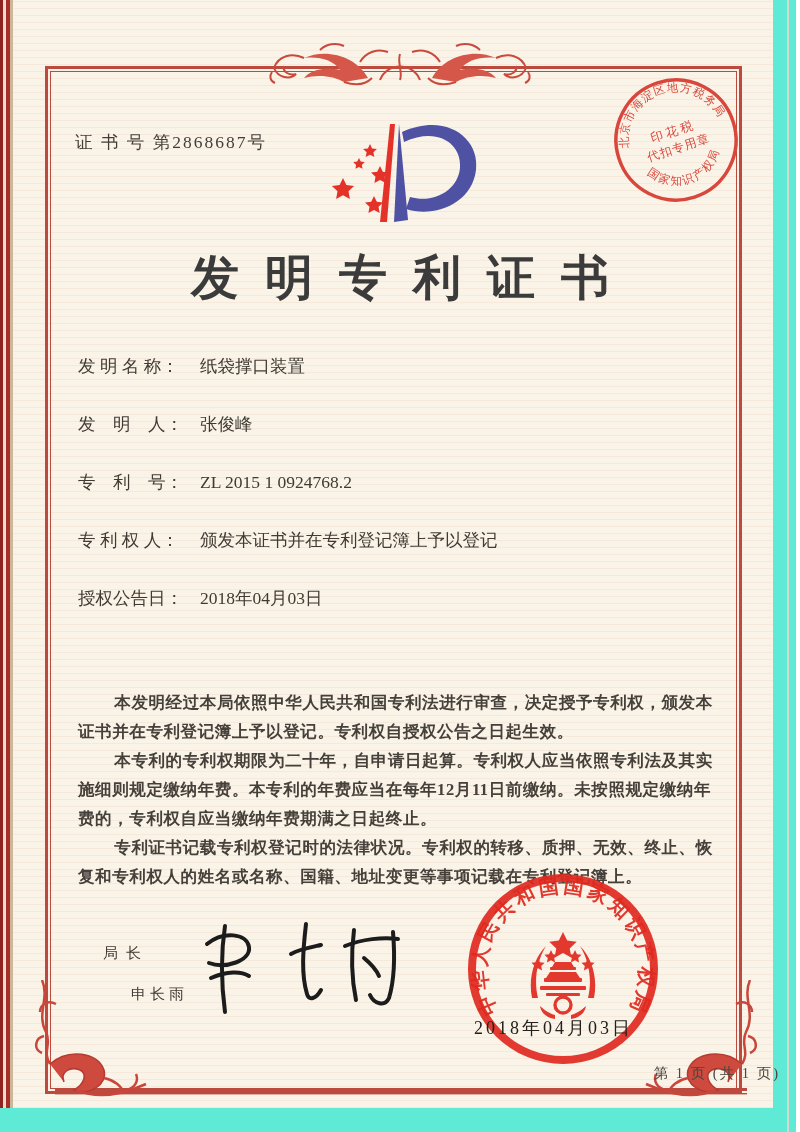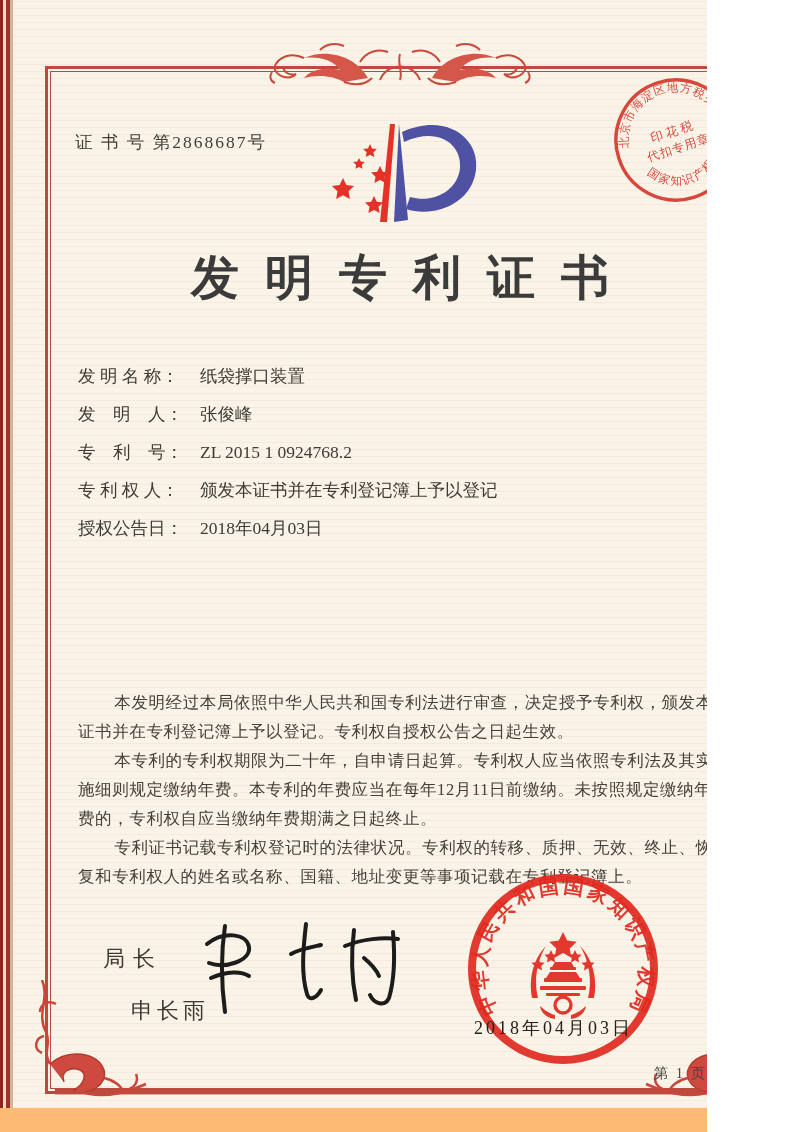--- a/index.html
+++ b/index.html
@@ -1,38 +1,38 @@
 <!DOCTYPE html>
 <html><head>
 <meta charset="utf-8">
 <style>
   html,body{margin:0;padding:0;background:#ffffff;}
-  .page{position:relative;width:707px;height:1132px;overflow:hidden;background:#fdba74;
+  .page{position:relative;width:796px;height:1132px;overflow:hidden;background:#5eead4;
         font-family:"Liberation Serif","DejaVu Serif",serif;color:#3a362f;}
   .paper{position:absolute;left:0;top:0;width:773px;height:1108px;
          background:#faf4e8;
          background-image:repeating-linear-gradient(0deg,rgba(222,168,148,0.14) 0 1px,rgba(0,0,0,0) 1px 7px);}
   .edge-left{position:absolute;left:0;top:0;width:13px;height:1108px;
          background:linear-gradient(90deg,#8e2420 0 3px,#ecdcc8 3px 6px,#a4302a 6px 10px,#cdb79b 10px 13px);}
   .scan-line{position:absolute;left:787px;top:0;width:2px;height:1132px;background:#d9d5cf;}
   .frame{position:absolute;left:45px;top:66px;width:697px;height:1028px;
          border:3px solid #bc4a3e;box-sizing:border-box;}
   .frame-inner{position:absolute;left:50px;top:71px;width:687px;height:1018px;
          border:1px solid #bc4a3e;box-sizing:border-box;}
   .cert-no{position:absolute;left:75px;top:130px;font-size:17.5px;letter-spacing:2px;color:#433e37;}
   .logo{position:absolute;left:328px;top:110px;}
   .title{position:absolute;left:0;top:246px;width:800px;text-align:center;
          font-size:48px;font-weight:600;letter-spacing:26px;text-indent:26px;color:#3b3b3b;}
-  .fields{position:absolute;left:78px;top:364px;display:flex;flex-direction:column;gap:14px;}
+  .fields{position:absolute;left:78px;top:354px;display:flex;flex-direction:column;gap:34px;}
   .field-row{font-size:17.5px;white-space:nowrap;color:#3f3a33;}
   .field-row .lab{display:inline-block;min-width:122px;}
   .body-text{position:absolute;left:78px;top:688px;width:646px;font-size:16.5px;
          line-height:29px;letter-spacing:0.6px;color:#45403a;}
-  .body-text p{margin:0;text-indent:2.2em;}
-  .director{position:absolute;left:103px;top:944px;font-size:22px;color:#3f3a33;}
+  .body-text p{margin:0;text-indent:2.2em;font-weight:bold;}
+  .director{position:absolute;left:103px;top:944px;font-size:15px;color:#3f3a33;}
   .director .t{letter-spacing:8px;}
   .director .n{margin-top:22px;letter-spacing:4px;margin-left:28px;}
   .signature{position:absolute;left:195px;top:910px;}
   .seal{position:absolute;left:460px;top:866px;}
   .seal-date{position:absolute;left:474px;top:1016px;font-size:18px;letter-spacing:3px;color:#24211d;}
   .stamp{position:absolute;left:610px;top:74px;transform:rotate(-18deg);}
   .footer{position:absolute;left:0;top:1064px;width:780px;text-align:right;
           font-size:14.5px;letter-spacing:2px;color:#4a453d;}
   .orn{position:absolute;}
 </style>

